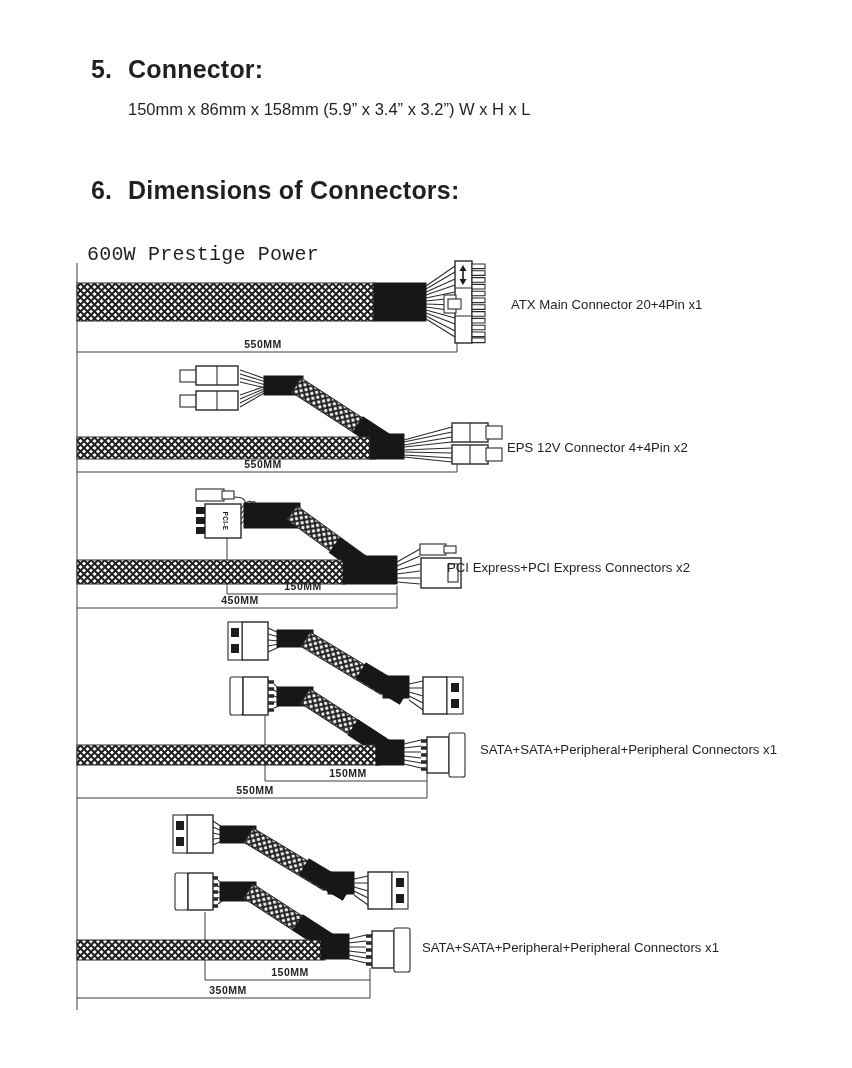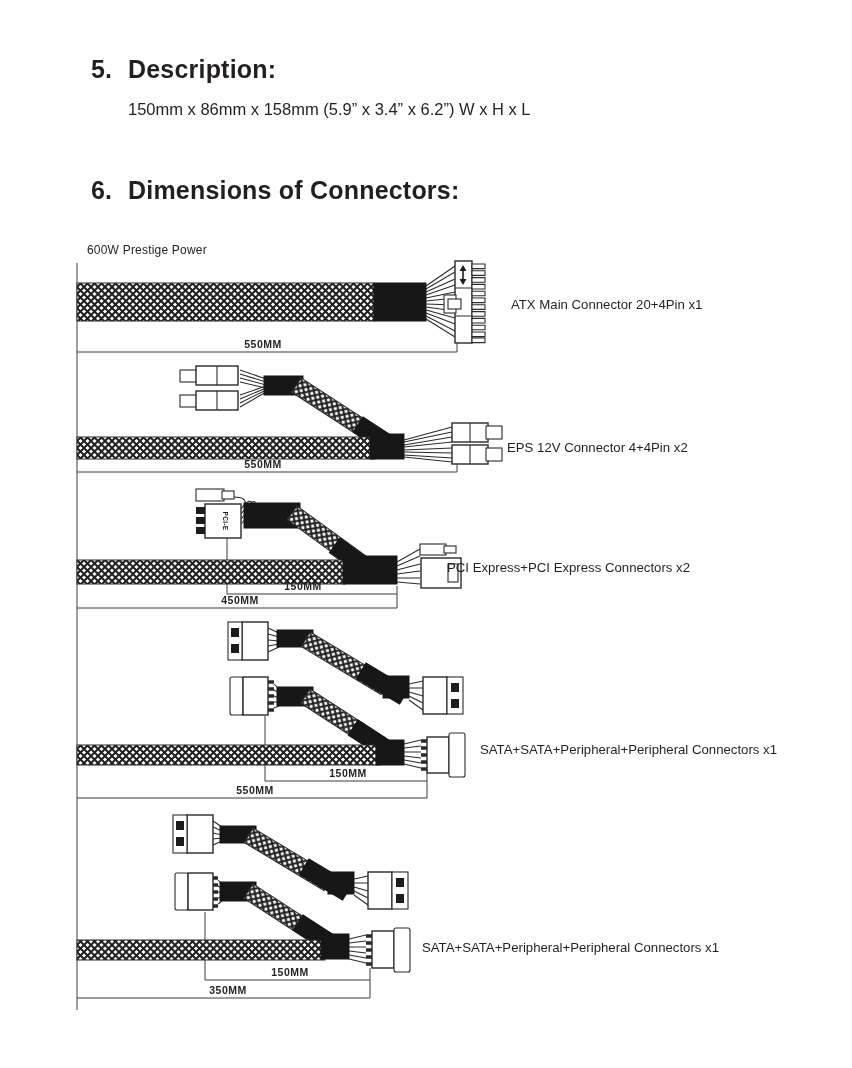--- a/index.html
+++ b/index.html
@@ -3,21 +3,21 @@
 <meta charset="utf-8">
 <style>
   html,body{margin:0;padding:0;background:#fff;}
   #page{position:relative;width:852px;height:1068px;background:#fff;overflow:hidden;
         font-family:"Liberation Sans",sans-serif;color:#231f20;}
   .hrow{position:absolute;display:flex;font-weight:bold;font-size:25px;letter-spacing:.2px;}
   .hnum{width:37px;}
   #h5{left:91px;top:55px;}
   #h6{left:91px;top:176px;}
   #dims-body{position:absolute;left:128px;top:100px;font-size:16.5px;}
-  #diagram-title{position:absolute;left:87px;top:243px;font-size:12px;font-weight:500;letter-spacing:.2px;}
+  #diagram-title{position:absolute;left:87px;top:243px;font-size:20px;font-weight:500;letter-spacing:.2px;font-family:Liberation Mono, monospace;}
   svg{position:absolute;left:0;top:0;}
   .braid{fill:url(#braidPat);stroke:#2a2a2a;stroke-width:1;}
   .collar{fill:#171717;stroke:#171717;}
   .wire{stroke:#2a2a2a;stroke-width:1.05;fill:none;}
   .body{fill:#fff;stroke:#2a2a2a;stroke-width:1.4;}
   .thin{fill:#fff;stroke:#2a2a2a;stroke-width:1.1;}
   .slot{fill:#1c1c1c;stroke:none;}
   .teeth{stroke:#2a2a2a;stroke-width:3.4;fill:none;}
   .dim{stroke:#3c3c3c;stroke-width:1;fill:none;}
   .dimtext{font:bold 10.5px "Liberation Sans",sans-serif;fill:#242424;letter-spacing:.5px;}
@@ -25,23 +25,23 @@
   .pcietext{font:bold 6.5px "Liberation Sans",sans-serif;fill:#1c1c1c;letter-spacing:.3px;}
   .arrow{fill:#1c1c1c;stroke:none;}
 </style>
 </head>
 <body>
 
 <div id="page">
 
   <div id="h5" class="hrow">
     <span class="hnum">5.</span>
-    <span>Description:</span>
+    <span>Connector:</span>
   </div>
-  <div id="dims-body">150mm x 86mm x 158mm (5.9” x 3.4” x 6.2”) W x H x L</div>
+  <div id="dims-body">150mm x 86mm x 158mm (5.9” x 3.4” x 3.2”) W x H x L</div>
 
   <div id="h6" class="hrow">
     <span class="hnum">6.</span>
     <span>Dimensions of Connectors:</span>
   </div>
 
   <div id="diagram-title">600W Prestige Power</div>
 
   <svg width="852" height="1068" viewBox="0 0 852 1068">
     <defs>

